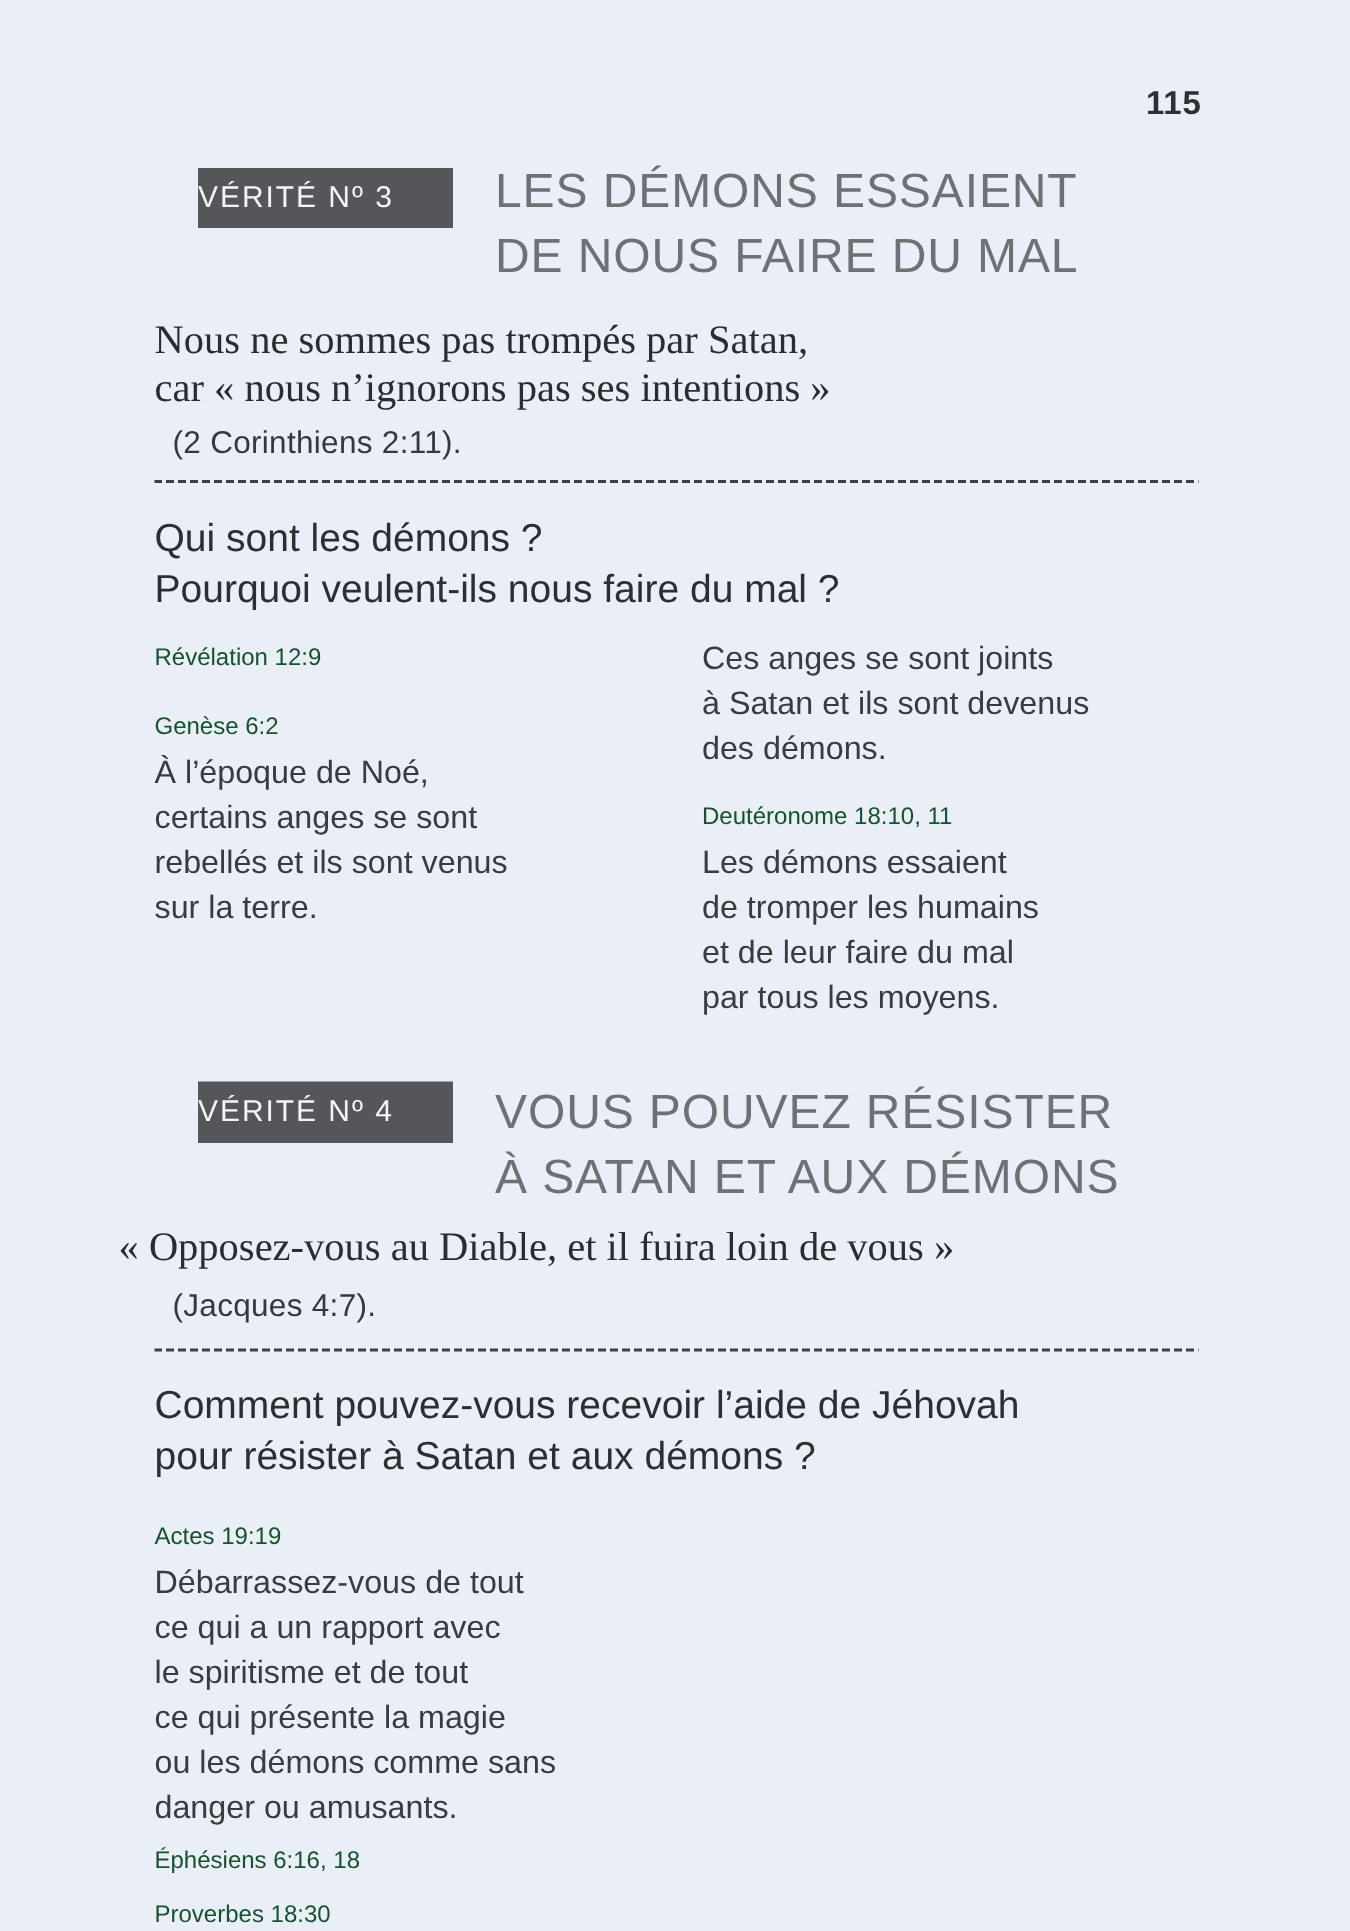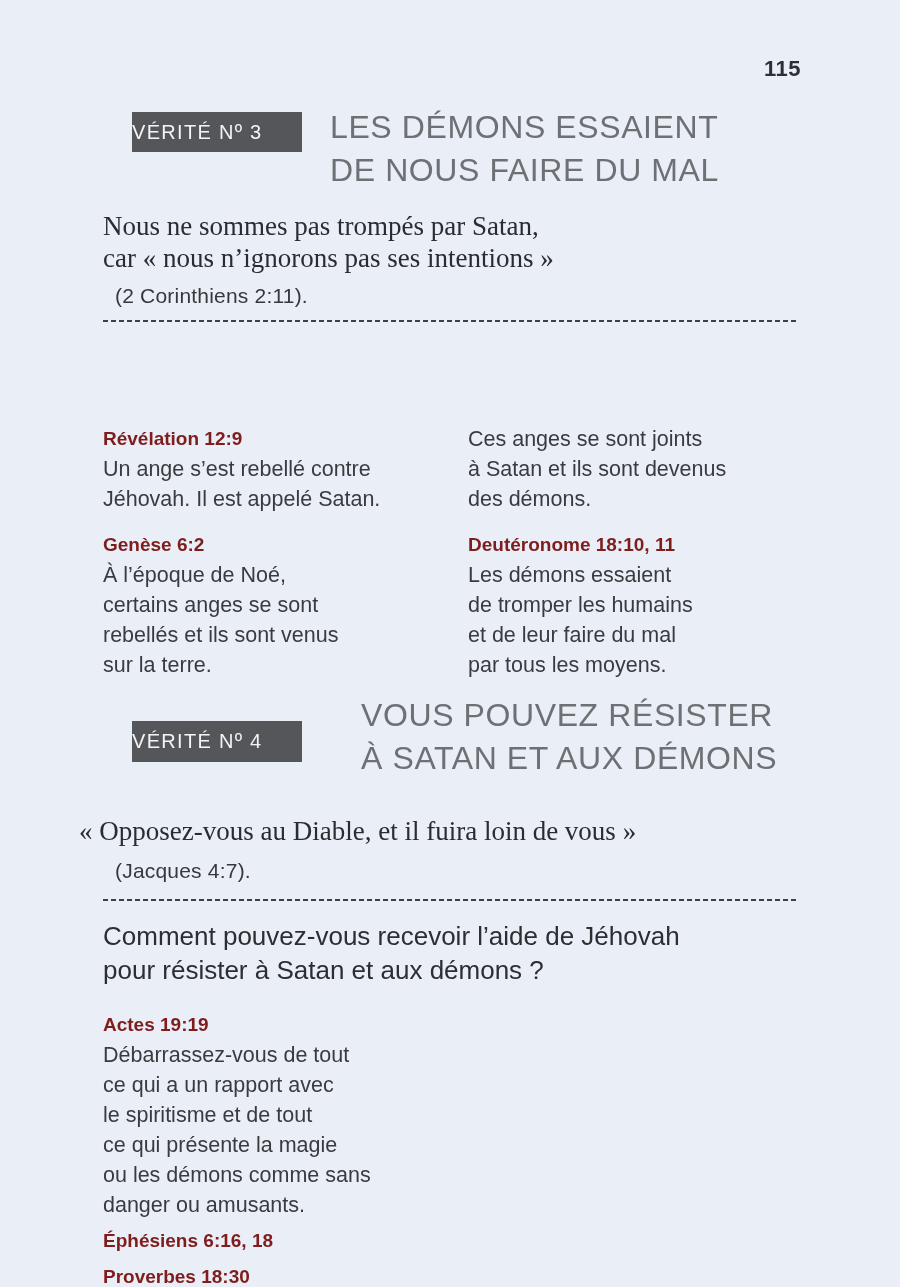--- a/index.html
+++ b/index.html
@@ -46,21 +46,21 @@
     position: absolute;
     left: 330px;
     width: 490px;
     font-size: 32px;
     line-height: 43px;
     color: #6e7174;
     letter-spacing: 0.6px;
     white-space: pre-line;
   }
   .title-1 { top: 106px; }
-  .title-2 { top: 694px; margin-left: 31px; }
+  .title-2 { top: 720px; }
   .quote {
     position: absolute;
     left: 103px;
     width: 720px;
     font-family: "Liberation Serif", serif;
     font-size: 27px;
     line-height: 32px;
     color: #2b2c2f;
     white-space: pre-line;
   }
@@ -103,24 +103,24 @@
     display: flex;
   }
   .cols-1 { top: 424px; }
   .cols-2 { top: 1010px; flex-direction: column; }
   .col-left { width: 365px; }
   .col-right { width: 332px; }
   .entry { margin-bottom: 16px; }
   .cols-2 .entry { margin-bottom: 6px; }
   .entry p { margin: 0; }
   .ref {
-    font-size: 19px;
+    font-size: 16px;
     line-height: 30px;
-    font-weight: 700;
-    color: #7f1d1d;
+    font-weight: 400;
+    color: #14532d;
   }
   .scripture-text {
     font-size: 21.5px;
     line-height: 30px;
     color: #3a3b3e;
     white-space: pre-line;
   }
 </style>
 </head>
 <body>
@@ -134,27 +134,27 @@
   </div>
   <div class="section-title title-1">LES DÉMONS ESSAIENT
 DE NOUS FAIRE DU MAL</div>
 
   <div class="quote quote-1">Nous ne sommes pas trompés par Satan,
 car « nous n’ignorons pas ses intentions »</div>
   <div class="citation citation-1">(2 Corinthiens 2:11).</div>
 
   <div class="rule rule-1"></div>
 
+  <div class="question question-1">Qui sont les démons ?
+Pourquoi veulent-ils nous faire du mal ?</div>
 
   <div class="cols cols-1">
     <div class="col-left">
       <div class="entry">
         <p class="ref">Révélation 12:9</p>
-        <p class="scripture-text">Un ange s’est rebellé contre
-Jéhovah. Il est appelé Satan.</p>
       </div>
       <div class="entry">
         <p class="ref">Genèse 6:2</p>
         <p class="scripture-text">À l’époque de Noé,
 certains anges se sont
 rebellés et ils sont venus
 sur la terre.</p>
       </div>
     </div>
     <div class="col-right">

